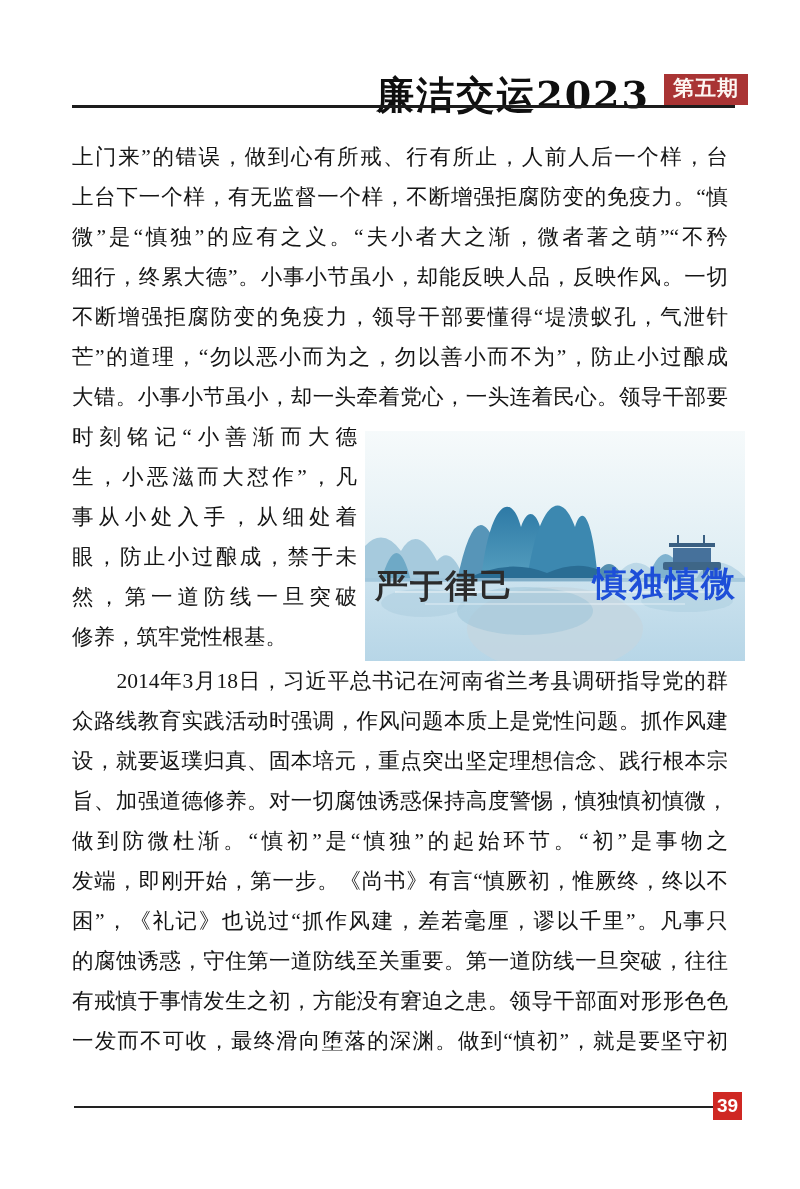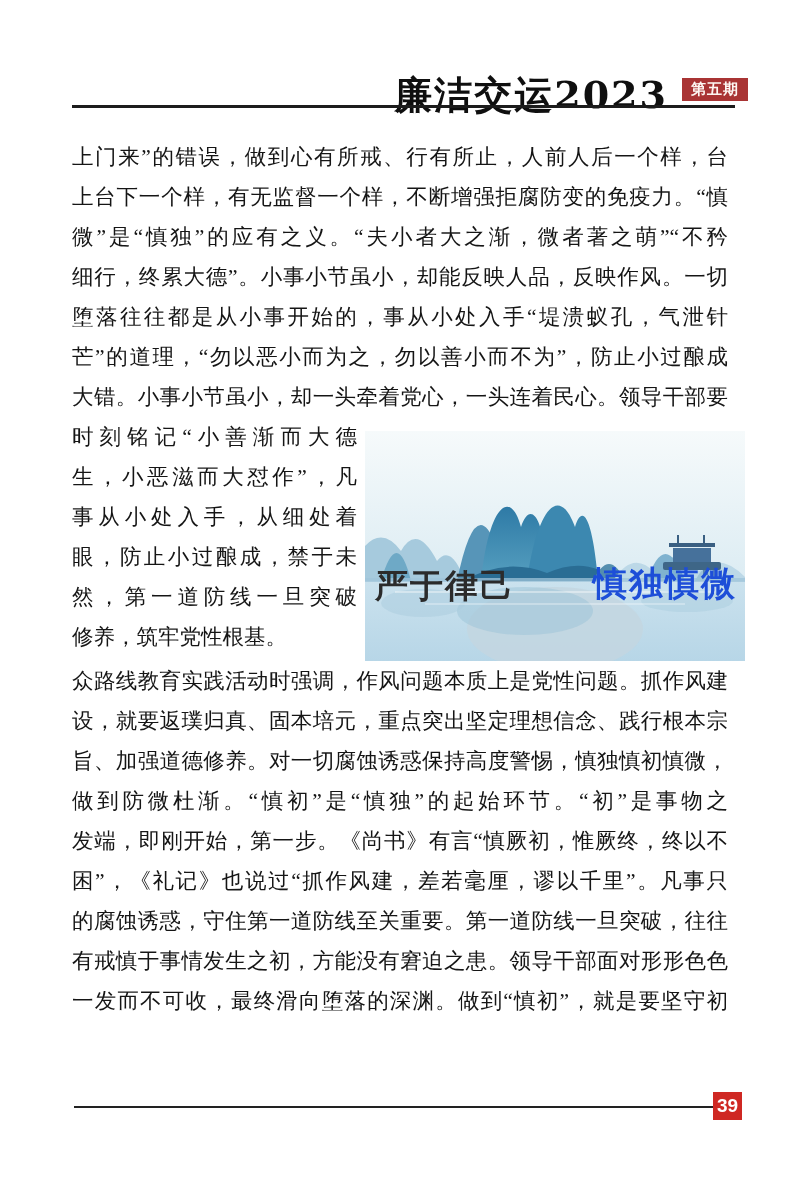--- a/index.html
+++ b/index.html
@@ -9,21 +9,21 @@
   }
   
   .masthead{position:absolute;top:58px;right:52px;display:flex;align-items:center;}
   .masthead-title{
     font-size:38px;font-weight:bold;color:#0f0f0f;letter-spacing:2px;
     font-family:"DejaVu Serif","Liberation Serif",serif;
     margin-top:12px;
   }
   .issue-badge{
     margin-left:14px;background:#a93434;color:#fdf6f2;font-weight:bold;
-    font-size:15px;padding:3px 9px 4px 9px;letter-spacing:1px;line-height:1.1;text-align:right;
+    font-size:21px;padding:3px 9px 4px 9px;letter-spacing:1px;line-height:1.1;text-align:right;
   }
   .header-rule{position:absolute;left:72px;top:105px;width:663px;height:3px;background:#1c1c1c;}
   
   .content{position:absolute;left:72px;top:137px;width:656px;}
   .line{
     height:40px;line-height:40px;font-size:21.5px;overflow:hidden;
     text-align:justify;text-align-last:justify;white-space:nowrap;
   }
   .wrap-row{display:flex;align-items:flex-start;}
   .wrap-left{width:285px;}
@@ -57,21 +57,21 @@
 </div>
 <div class="header-rule"></div>
 
 <div class="content">
 
   <div>
       <div class="line">上门来”的错误，做到心有所戒、行有所止，人前人后一个样，台</div>
       <div class="line">上台下一个样，有无监督一个样，不断增强拒腐防变的免疫力。“慎</div>
       <div class="line">微”是“慎独”的应有之义。“夫小者大之渐，微者著之萌”“不矜</div>
       <div class="line">细行，终累大德”。小事小节虽小，却能反映人品，反映作风。一切</div>
-      <div class="line">堕落往往都是从小事开始的，事从小处入手“堤溃蚁孔，气泄针</div>
+      <div class="line">不断增强拒腐防变的免疫力，领导干部要懂得“堤溃蚁孔，气泄针</div>
       <div class="line">芒”的道理，“勿以恶小而为之，勿以善小而不为”，防止小过酿成</div>
       <div class="line">大错。小事小节虽小，却一头牵着党心，一头连着民心。领导干部要</div>
     </div>
 
   <div class="wrap-row">
     <div class="wrap-left">
         <div class="line">时刻铭记“小善渐而大德</div>
         <div class="line">生，小恶滋而大怼作”，凡</div>
         <div class="line">事从小处入手，从细处着</div>
         <div class="line">眼，防止小过酿成，禁于未</div>
@@ -136,20 +136,21 @@
         <ellipse cx="322" cy="170" rx="46" ry="11" fill="#a9cbde" opacity="0.45"></ellipse>
         <rect x="30" y="160" width="320" height="2" fill="#ffffff" opacity="0.4"></rect>
         <rect x="60" y="172" width="260" height="2" fill="#ffffff" opacity="0.3"></rect>
       </svg>
       <div class="caption caption-left">严于律己</div>
       <div class="caption caption-right">慎独慎微</div>
     </div>
   </div>
 
   <div>
+      <div class="line">　　2014年3月18日，习近平总书记在河南省兰考县调研指导党的群</div>
       <div class="line">众路线教育实践活动时强调，作风问题本质上是党性问题。抓作风建</div>
       <div class="line">设，就要返璞归真、固本培元，重点突出坚定理想信念、践行根本宗</div>
       <div class="line">旨、加强道德修养。对一切腐蚀诱惑保持高度警惕，慎独慎初慎微，</div>
       <div class="line">做到防微杜渐。“慎初”是“慎独”的起始环节。“初”是事物之</div>
       <div class="line">发端，即刚开始，第一步。《尚书》有言“慎厥初，惟厥终，终以不</div>
       <div class="line">困”，《礼记》也说过“抓作风建，差若毫厘，谬以千里”。凡事只</div>
       <div class="line">的腐蚀诱惑，守住第一道防线至关重要。第一道防线一旦突破，往往</div>
       <div class="line">有戒慎于事情发生之初，方能没有窘迫之患。领导干部面对形形色色</div>
       <div class="line">一发而不可收，最终滑向堕落的深渊。做到“慎初”，就是要坚守初</div>
     </div>

